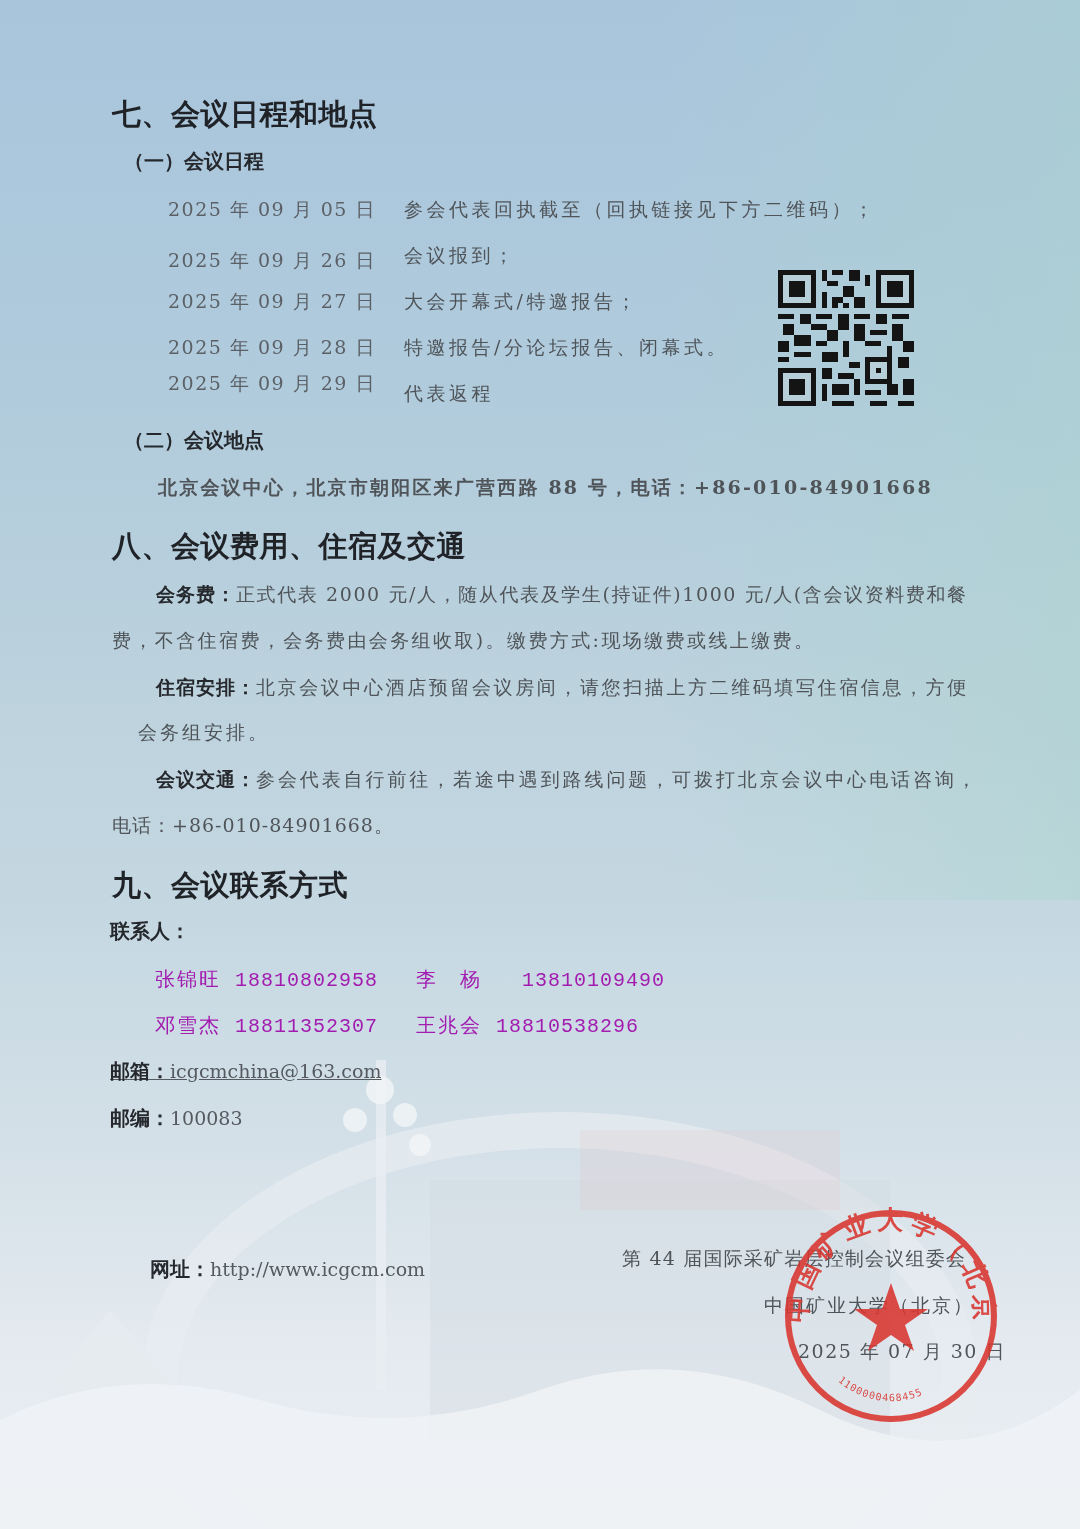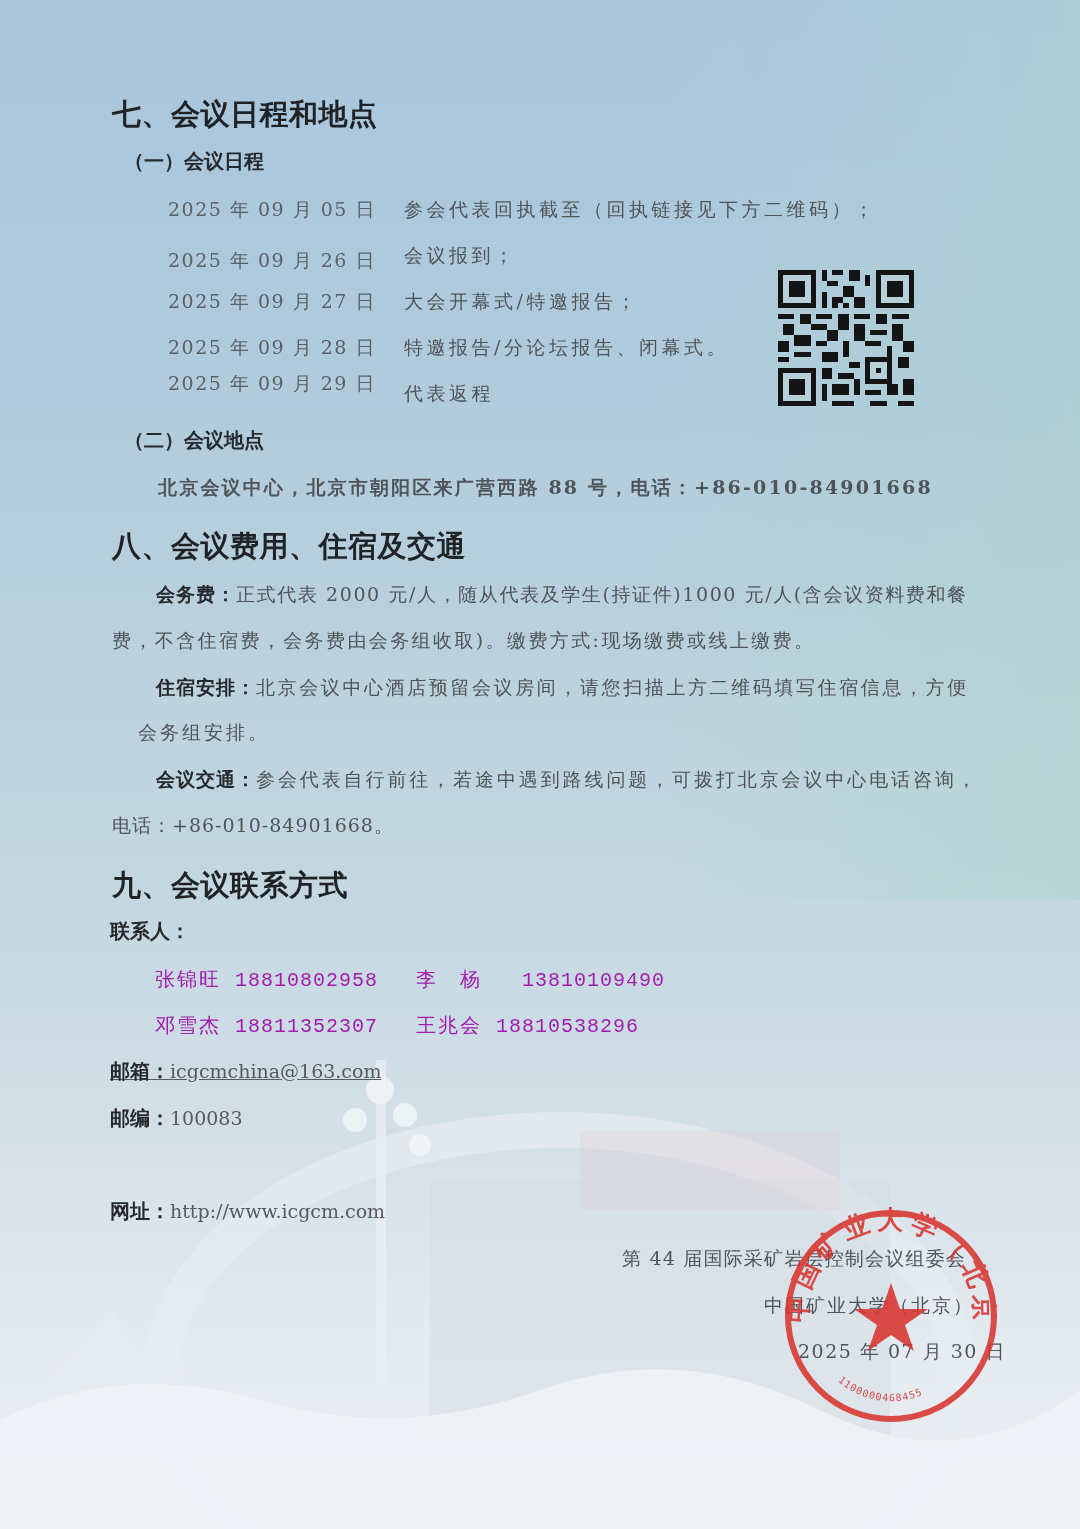--- a/index.html
+++ b/index.html
@@ -201,21 +201,21 @@
       <span style="letter-spacing:1px;">18810538296</span>
     </div>
   </div>
 
   <div class="info-row" style="top:1058px;text-decoration:underline;">
     <span class="bold-label">邮箱：</span><span>icgcmchina@163.com</span>
   </div>
   <div class="info-row" style="top:1105px;">
     <span class="bold-label">邮编：</span><span>100083</span>
   </div>
-  <div class="info-row" style="top:1198px;">
+  <div class="info-row" style="top:1256px;margin-left:40px;">
     <span class="bold-label">网址：</span><span>http://www.icgcm.com</span>
   </div>
 
   <div class="sign" style="left:622px; top:1246px; letter-spacing:1.2px;">第 44 届国际采矿岩层控制会议组委会</div>
   <div class="sign" style="left:764px; top:1293px;">中国矿业大学（北京）</div>
   <div class="sign" style="left:798px; top:1339px; letter-spacing:1.5px;">2025 年 07 月 30 日</div>
 
   <svg class="seal" viewBox="0 0 222 222">
     <g opacity="0.88">
       <circle cx="111" cy="111" r="103" fill="none" stroke="#d9352f" stroke-width="6"></circle>

